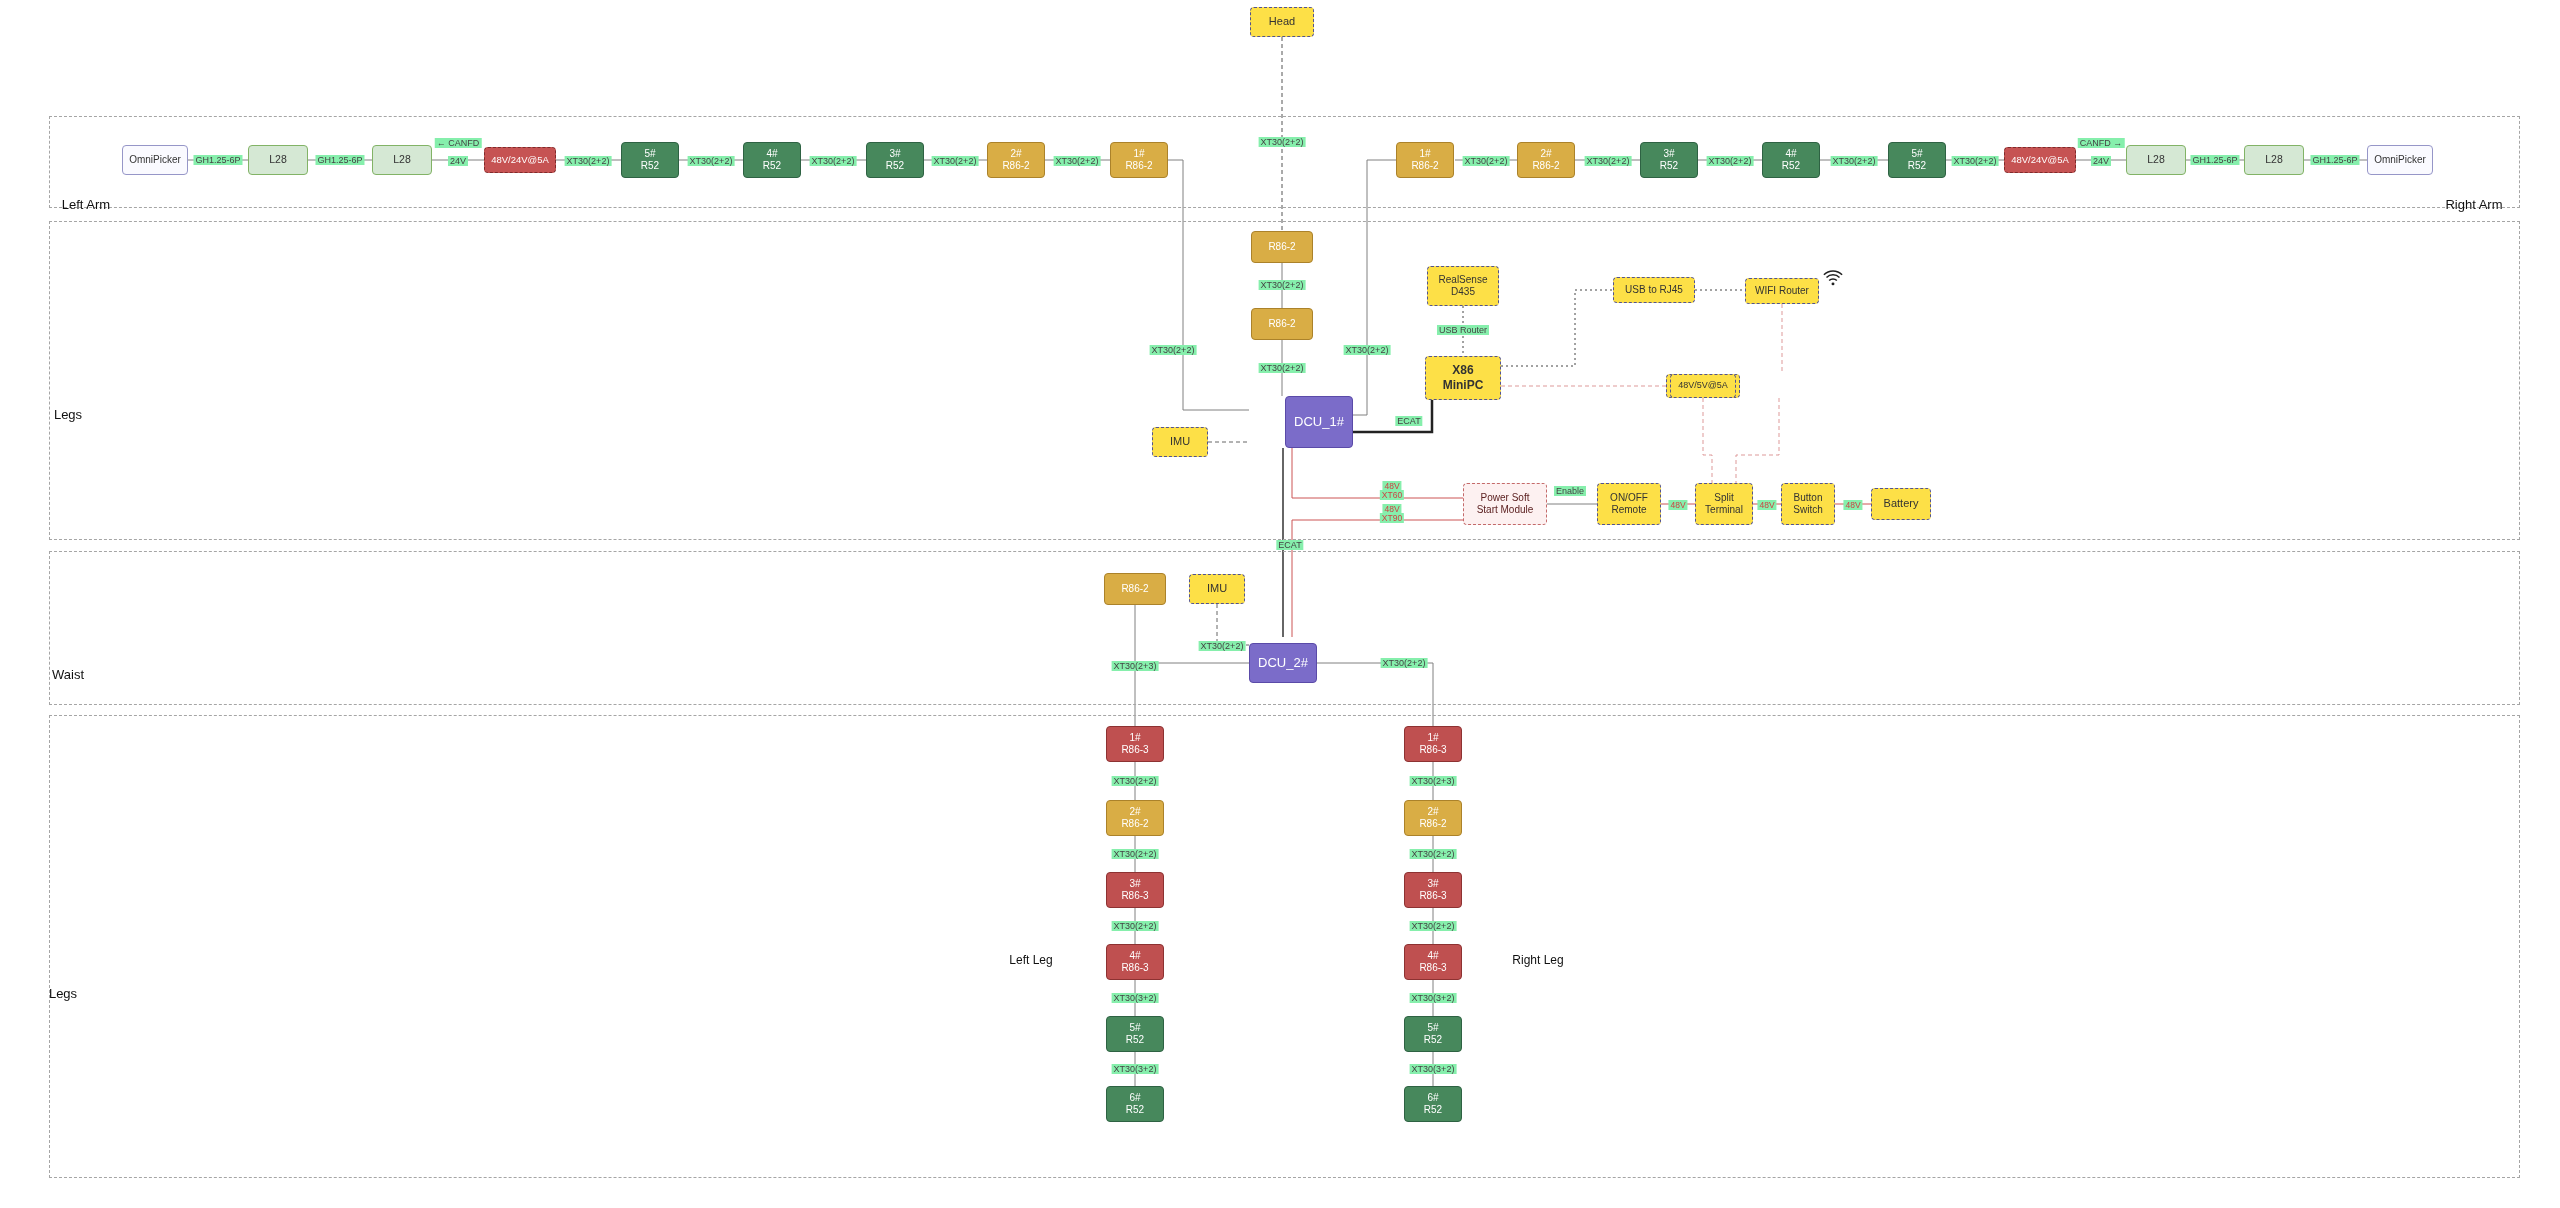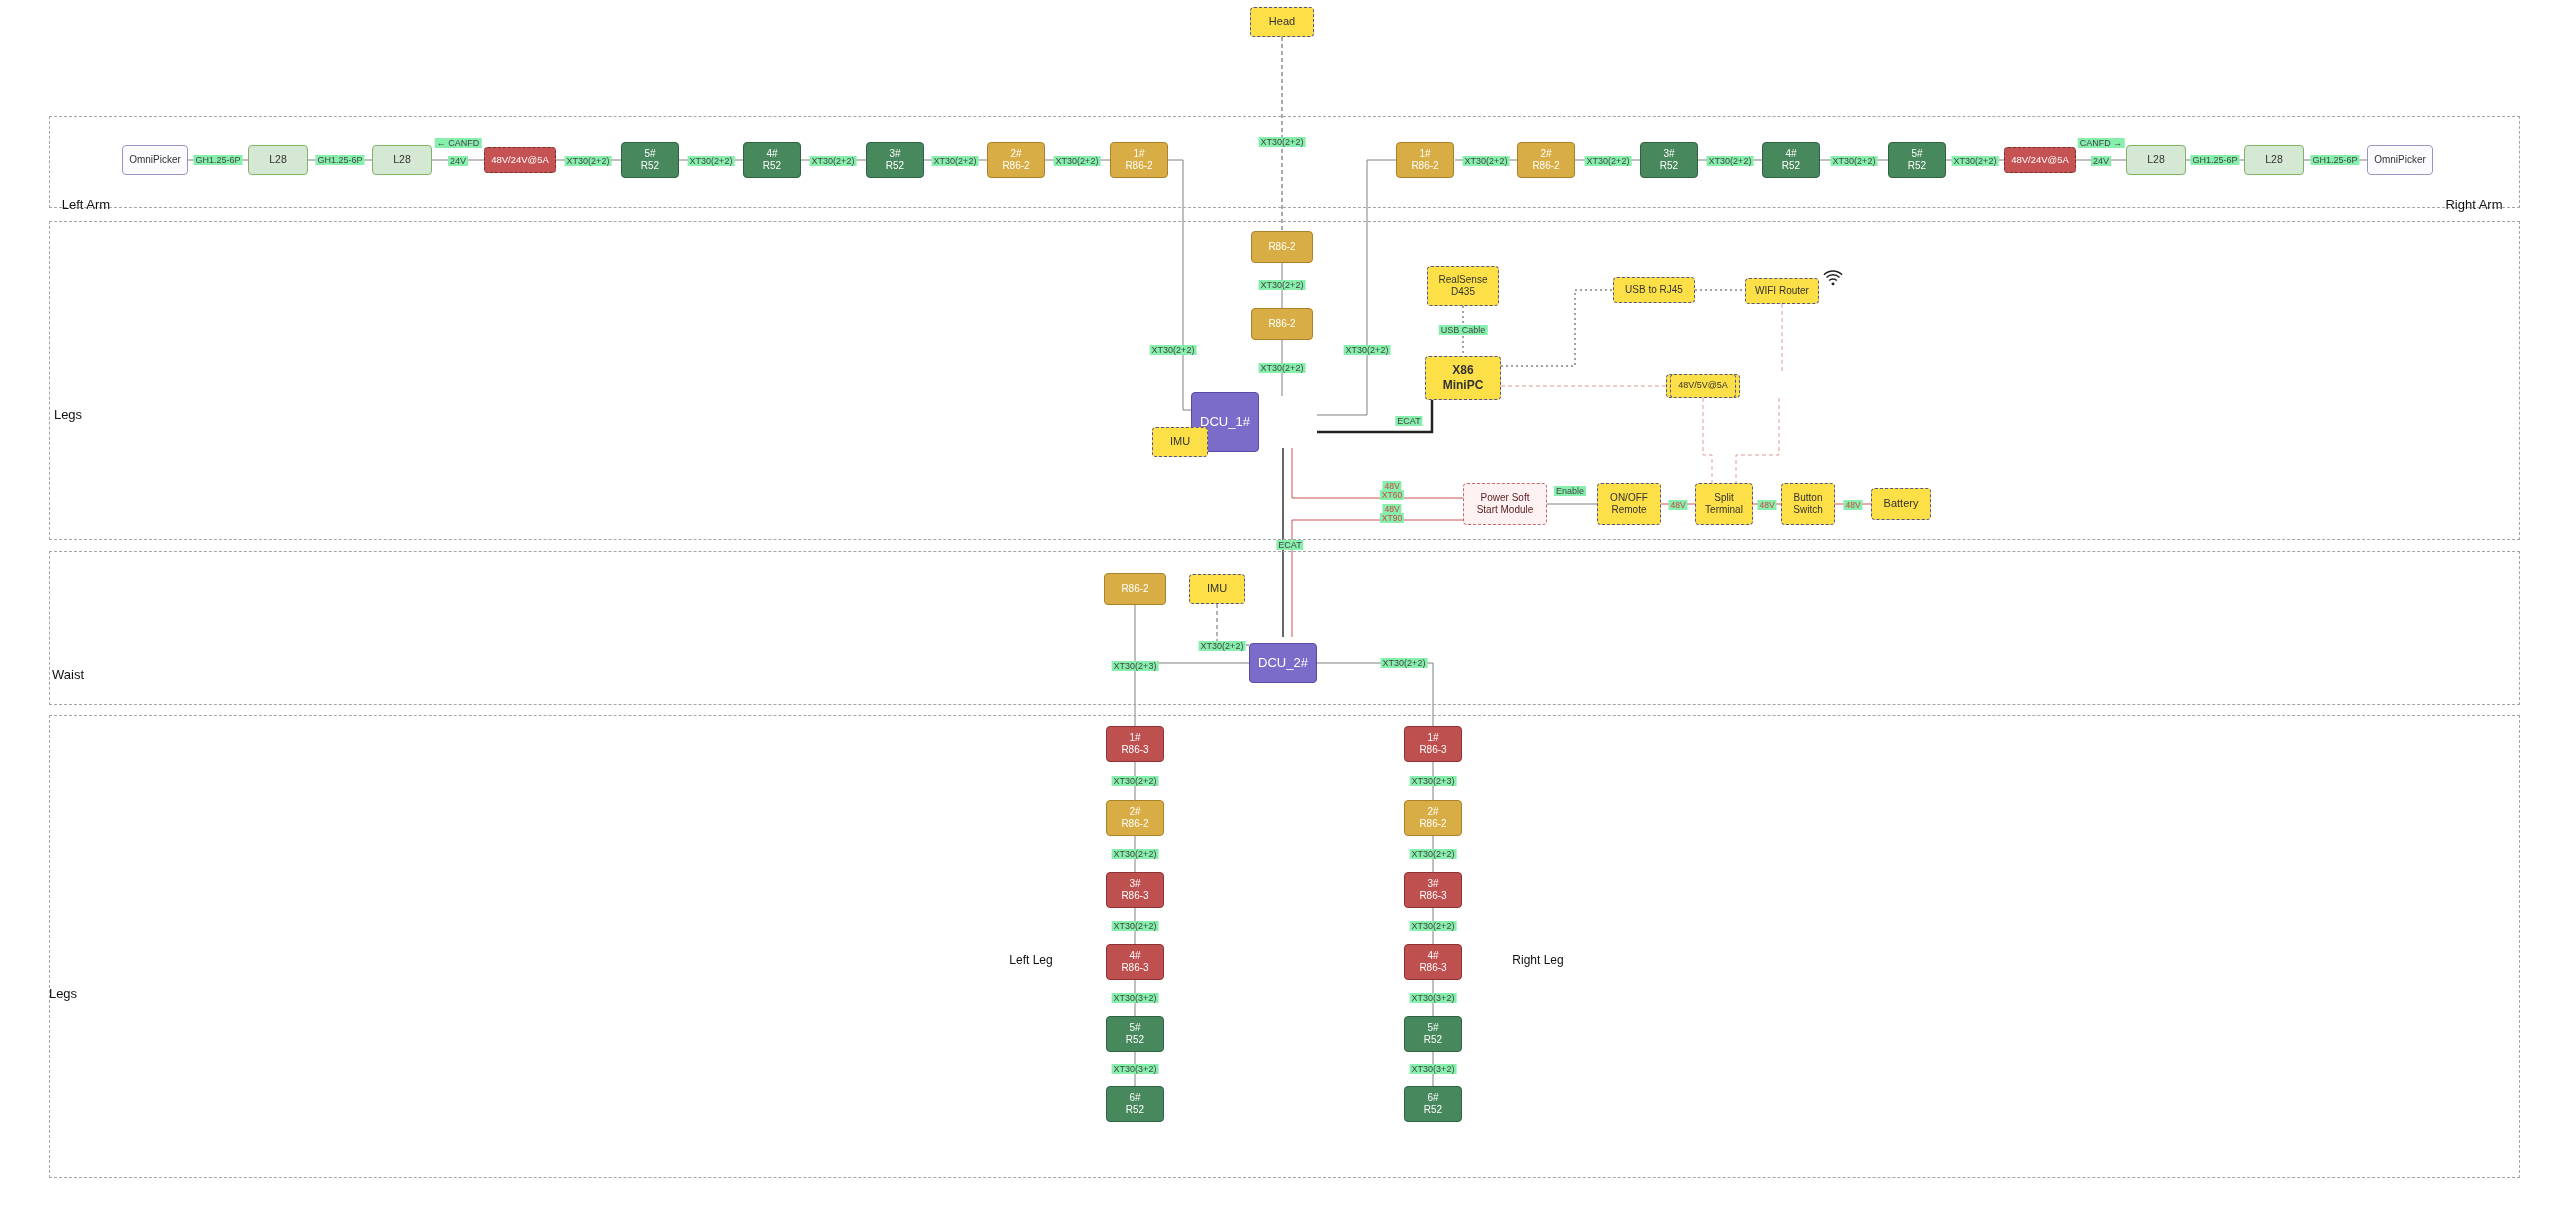--- a/index.html
+++ b/index.html
@@ -124,26 +124,26 @@
   <div class="elabel" style="left:2101px;top:143px">CANFD →</div>
   <div class="elabel" style="left:2101px;top:161px">24V</div>
   <div class="elabel" style="left:2215px;top:160px">GH1.25-6P</div>
   <div class="elabel" style="left:2335px;top:160px">GH1.25-6P</div>
   <div class="elabel" style="left:1367px;top:350px">XT30(2+2)</div>
 
   <div class="node gold" style="left:1282px;top:247px;width:62px;height:32px">R86-2</div>
   <div class="elabel" style="left:1282px;top:285px">XT30(2+2)</div>
   <div class="node gold" style="left:1282px;top:324px;width:62px;height:32px">R86-2</div>
   <div class="elabel" style="left:1282px;top:368px">XT30(2+2)</div>
-  <div class="node purple" style="left:1225px;top:422px;width:68px;height:60px">DCU_1#</div>
+  <div class="node purple" style="left:1319px;top:422px;width:68px;height:52px">DCU_1#</div>
   <div class="node dashedbox" style="left:1180px;top:442px;width:56px;height:30px;font-size:11px">IMU</div>
 
   <div class="node dashedbox" style="left:1463px;top:286px;width:72px;height:40px">RealSense
 D435</div>
-  <div class="elabel" style="left:1463px;top:330px">USB Cable</div>
+  <div class="elabel" style="left:1463px;top:330px">USB Router</div>
   <div class="node dashedbox" style="left:1463px;top:378px;width:76px;height:44px;font-size:12px;font-weight:700">X86
 MiniPC</div>
   <div class="node dashedbox" style="left:1654px;top:290px;width:82px;height:26px">USB to RJ45</div>
   <div class="node dashedbox" style="left:1782px;top:291px;width:74px;height:26px">WIFI Router</div>
 
   <span style="position:absolute;left:1822px;top:266px">
     <svg viewBox="0 0 24 24" width="22" height="22" fill="none">
       <circle cx="12" cy="19.5" r="1.6" fill="#222"></circle>
       <path d="M7.8 15.8a6 6 0 0 1 8.4 0" stroke="#222" stroke-width="1.7"></path>
       <path d="M4.9 12.6a10 10 0 0 1 14.2 0" stroke="#222" stroke-width="1.7"></path>

